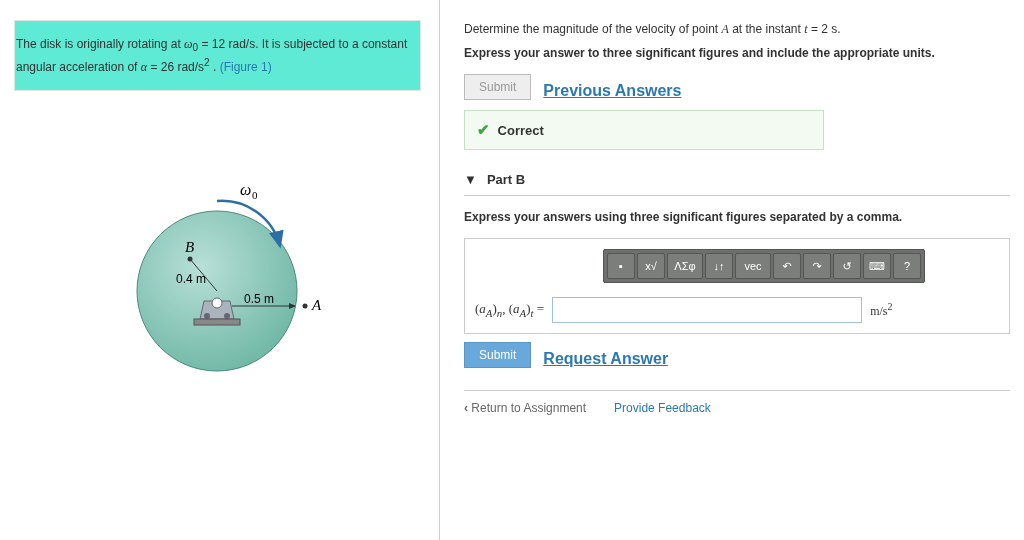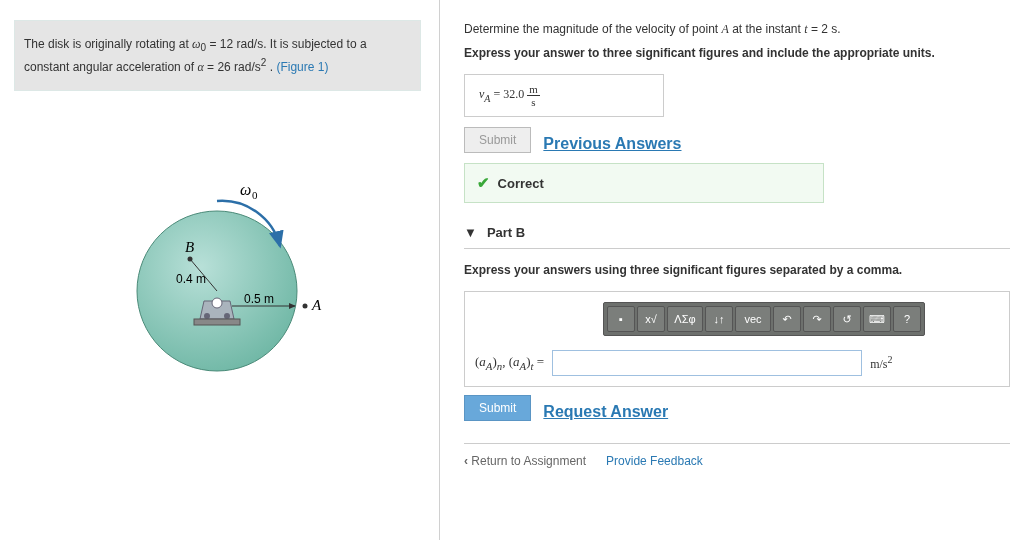--- a/index.html
+++ b/index.html
@@ -1,20 +1,20 @@
 <!DOCTYPE html>
 <html><head>
 <meta charset="utf-8">
 <style>
 *{box-sizing:border-box;margin:0;padding:0}
 body{font-family:Arial,Helvetica,sans-serif;font-size:12px;color:#333;background:#fff;width:1024px;height:540px;overflow:hidden}
 .container{display:flex;height:100%}
 .left-col{width:440px;padding:0;border-right:1px solid #d0d0d0}
 .right-col{flex:1;padding:20px 14px 0 24px}
-.problem-box{background:#e5e5e5;border:1px solid #dde8e6;margin:20px 18px 20px 14px;padding:14px 9px;line-height:1.5;font-size:12px}
+.problem-box{background:#5eead4;border:1px solid #dde8e6;margin:20px 18px 20px 14px;padding:14px 1px;line-height:1.5;font-size:12px}
 .figure-section{padding:40px 20px 0 14px}
 .figure-header{display:flex;justify-content:space-between;align-items:center;padding-bottom:8px;border-bottom:1px solid #ccc;margin-bottom:24px}
 .figure-title{font-size:16px;color:#333}
 .pager{display:flex;align-items:center;gap:6px;font-size:12px;color:#666}
 .circ-btn{width:20px;height:20px;border:1px solid #aaa;border-radius:50%;display:flex;align-items:center;justify-content:center;background:#fff;font-size:11px;color:#555;cursor:pointer}
 .figure-img{display:flex;justify-content:center;padding:10px 0 0 20px}
 .prompt{font-size:12px;margin-bottom:8px;line-height:1.5}
 .bold-line{font-weight:bold;margin-bottom:14px;font-size:12px}
 .answer-box{border:1px solid #ccc;display:inline-block;padding:8px 14px;margin-bottom:10px;min-width:200px;font-family:'Times New Roman',serif}
 .subrow{display:flex;align-items:flex-end;gap:12px;margin-bottom:10px}
@@ -25,21 +25,21 @@
 .check{color:#3aa83a;font-size:15px}
 .part-hdr{display:flex;align-items:center;gap:10px;font-weight:bold;font-size:13px;padding-bottom:8px;border-bottom:1px solid #ccc;margin-bottom:14px}
 .toolbar-wrap{border:1px solid #ccc;padding:10px 10px;margin-bottom:8px}
 .toolbar{background:#6d706d;border:1px solid #555;border-radius:2px;display:inline-flex;align-items:center;gap:2px;padding:3px;margin-left:128px}
 .tbtn{background:#7b7e7b;border:1px solid #555;color:#fff;min-width:28px;height:26px;display:flex;align-items:center;justify-content:center;font-size:11px;cursor:pointer;border-radius:2px}
 .tbtn.wide{min-width:36px}
 .input-row{display:flex;align-items:center;margin-top:14px}
 .input-lbl{font-family:'Times New Roman',serif;font-size:13px;padding-right:8px}
 .ans-input{border:1px solid #9fc0e0;background:#fff;height:26px;width:310px}
 .unit{font-family:'Times New Roman',serif;padding-left:8px}
-.bottom-bar{border-top:1px solid #ccc;margin-top:22px;padding-top:10px;display:flex;align-items:center;gap:20px}
+.bottom-bar{border-top:1px solid #ccc;margin-top:22px;padding-top:10px;display:flex;align-items:center;gap:28px}
 .return{color:#666;font-size:12px;cursor:pointer}
 .ital{font-style:italic;font-family:'Times New Roman',serif}
 .frac{display:inline-block;text-align:center;vertical-align:middle;font-family:'Times New Roman',serif;font-size:11px}
 .frac .n{display:block;border-bottom:1px solid #333;padding:0 2px}
 .frac .d{display:block;padding:0 2px}
 </style>
 </head>
 <body>
 
 <div class="container">
@@ -83,23 +83,20 @@
         </svg>
       </div>
     </div>
   </div>
 
   <div class="right-col">
     <div class="prompt">
       <span>Determine the magnitude of the velocity of point </span><span class="ital">A</span><span> at the instant </span><span class="ital">t</span><span> = 2 s.</span>
     </div>
     <div class="bold-line">Express your answer to three significant figures and include the appropriate units.</div>
-    <div class="answer-box">
-      <span class="ital">v</span><sub class="ital">A</sub><span> =  32.0 </span><span class="frac"><span class="n">m</span><span class="d">s</span></span>
-    </div>
     <div class="subrow">
       <button class="submit-btn">Submit</button>
       <span class="link">Previous Answers</span>
     </div>
     <div class="correct-bar">
       <span class="check">✔</span>
       <span>Correct</span>
     </div>
 
     <div class="part-hdr">

